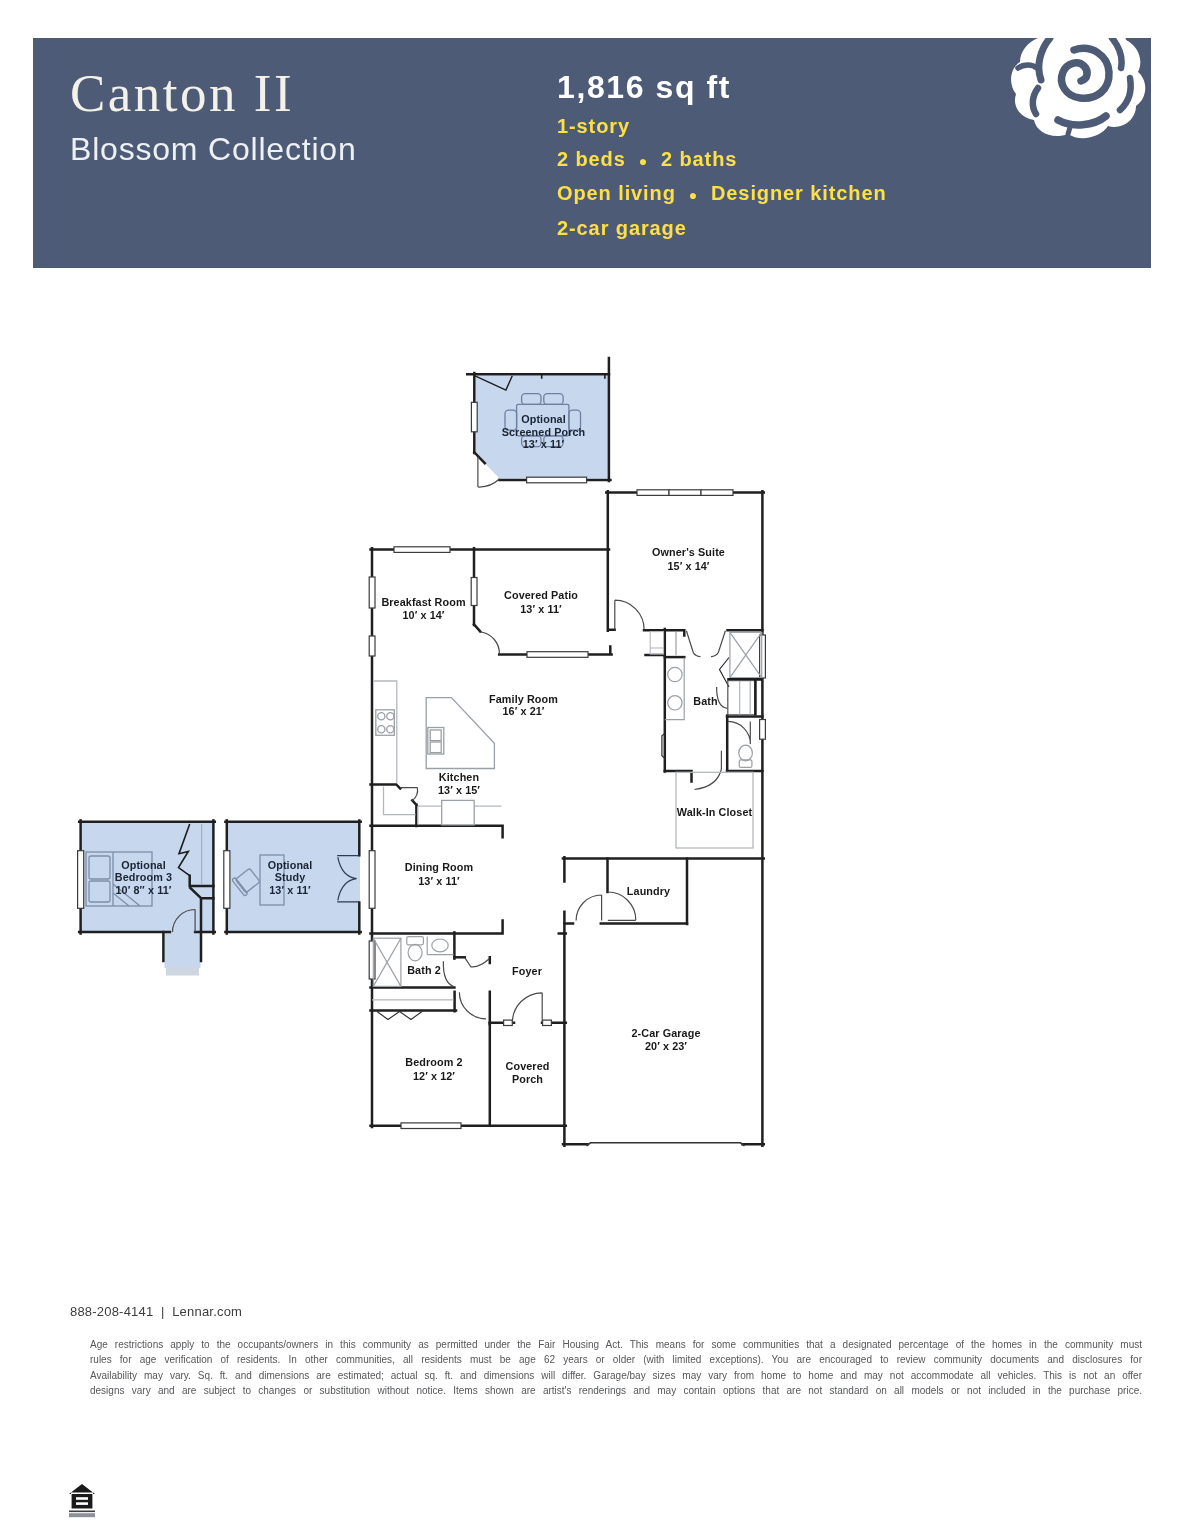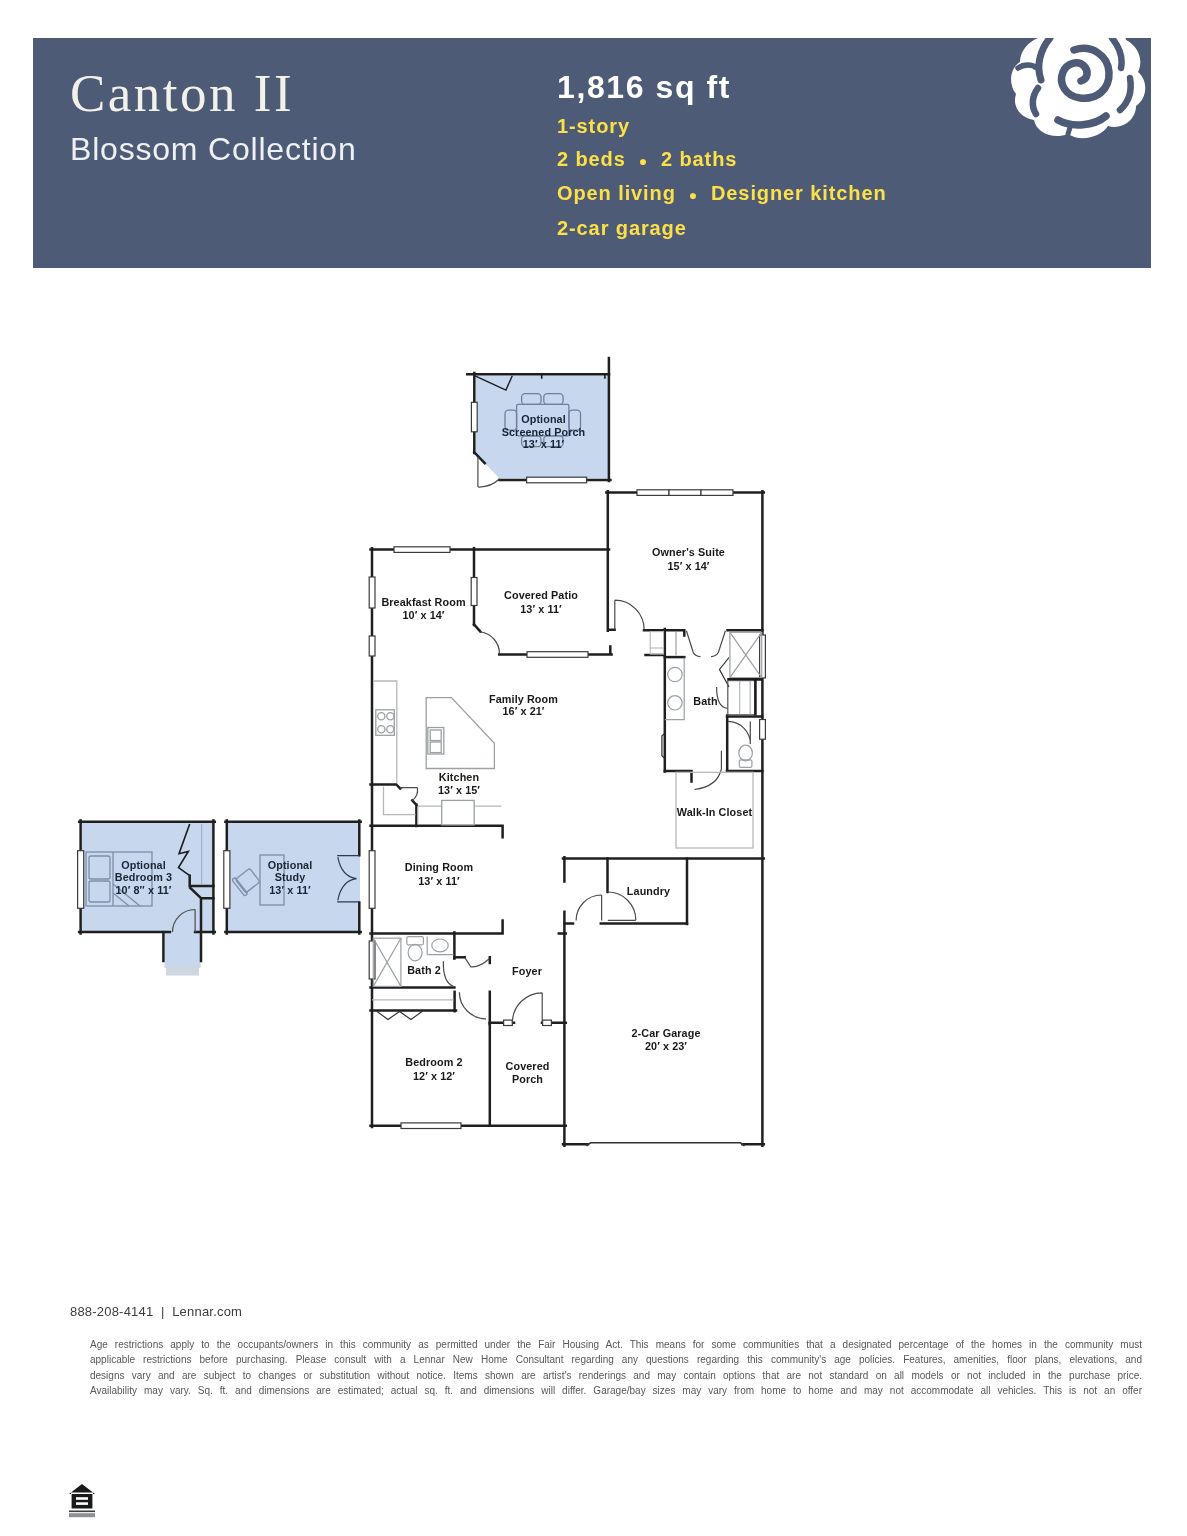--- a/index.html
+++ b/index.html
@@ -398,23 +398,23 @@
       <text x="666" y="1036.5">2-Car Garage</text>
           <text x="666" y="1050">20′ x 23′</text>
     </g>
     </g>
   </svg>
 
   <div class="abs" style="left:70px;top:1304px;font-size:13px;color:#3c3d3f;letter-spacing:0.2px;">888-208-4141&nbsp; | &nbsp;Lennar.com</div>
 
   <div class="abs" style="left:70px;top:1337px;width:1052px;font-size:10px;line-height:15.4px;color:#55575a;margin-left:20px;">
     <div style="text-align:justify;text-align-last:justify;">Age restrictions apply to the occupants/owners in this community as permitted under the Fair Housing Act. This means for some communities that a designated percentage of the homes in the community must</div>
-    <div style="text-align:justify;text-align-last:justify;">applicable restrictions before purchasing. Please consult with a Lennar New Home Consultant regarding any questions regarding this community's age policies. Features, amenities, floor plans, elevations, and</div>
+    <div style="text-align:justify;text-align-last:justify;">rules for age verification of residents. In other communities, all residents must be age 62 years or older (with limited exceptions). You are encouraged to review community documents and disclosures for</div>
+    <div style="text-align:justify;text-align-last:justify;">Availability may vary. Sq. ft. and dimensions are estimated; actual sq. ft. and dimensions will differ. Garage/bay sizes may vary from home to home and may not accommodate all vehicles. This is not an offer</div>
     <div style="text-align:justify;text-align-last:justify;">designs vary and are subject to changes or substitution without notice. Items shown are artist's renderings and may contain options that are not standard on all models or not included in the purchase price.</div>
-    <div style="text-align:justify;text-align-last:justify;">Availability may vary. Sq. ft. and dimensions are estimated; actual sq. ft. and dimensions will differ. Garage/bay sizes may vary from home to home and may not accommodate all vehicles. This is not an offer</div>
   </div>
 
   <svg class="abs" style="left:69px;top:1484px;" width="26" height="34" viewBox="0 0 26 34">
     <path d="M13,0 L26,10 L24,10 L24,8.6 L2,8.6 L2,10 L0,10 Z" fill="#1a1a1a"></path>
     <rect x="2.6" y="10" width="20.8" height="14.5" fill="#1a1a1a"></rect>
     <rect x="7" y="13.2" width="12" height="2.6" fill="#fff"></rect>
     <rect x="7" y="18.3" width="12" height="2.6" fill="#fff"></rect>
     <rect x="0" y="26.5" width="26" height="1.6" fill="#3c3d3f"></rect>
     <rect x="0" y="29.2" width="26" height="4.0" fill="#8d9096"></rect>
   </svg>

